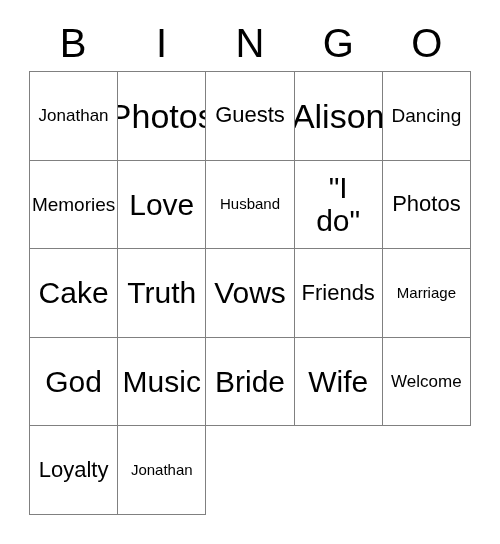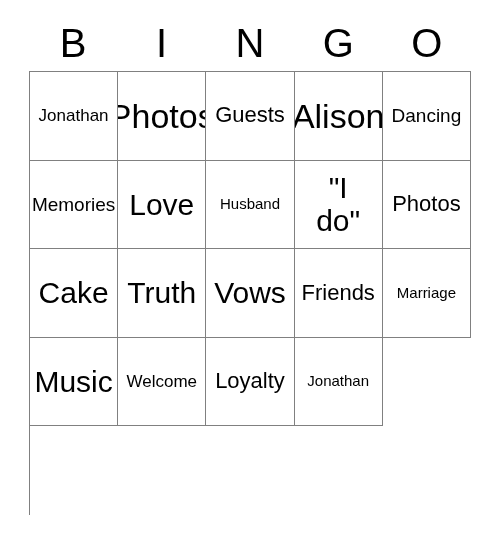--- a/index.html
+++ b/index.html
@@ -144,23 +144,32 @@
         <span class="cell-text fs-xxl">Vows</span>
       </div>
 
     <div class="cell">
         <span class="cell-text fs-l">Friends</span>
       </div>
     <div class="cell">
         <span class="cell-text fs-xs">Marriage</span>
       </div>
     <div class="cell">
+        <span class="cell-text fs-xxl">God</span>
+      </div>
+    <div class="cell">
         <span class="cell-text fs-xxl">Music</span>
       </div>
 
+    <div class="cell">
+        <span class="cell-text fs-xxl">Bride</span>
+      </div>
+    <div class="cell">
+        <span class="cell-text fs-xxl">Wife</span>
+      </div>
     <div class="cell">
         <span class="cell-text fs-s">Welcome</span>
       </div>
     <div class="cell">
         <span class="cell-text fs-l">Loyalty</span>
       </div>
     <div class="cell">
         <span class="cell-text fs-xs">Jonathan</span>
       </div>
 

